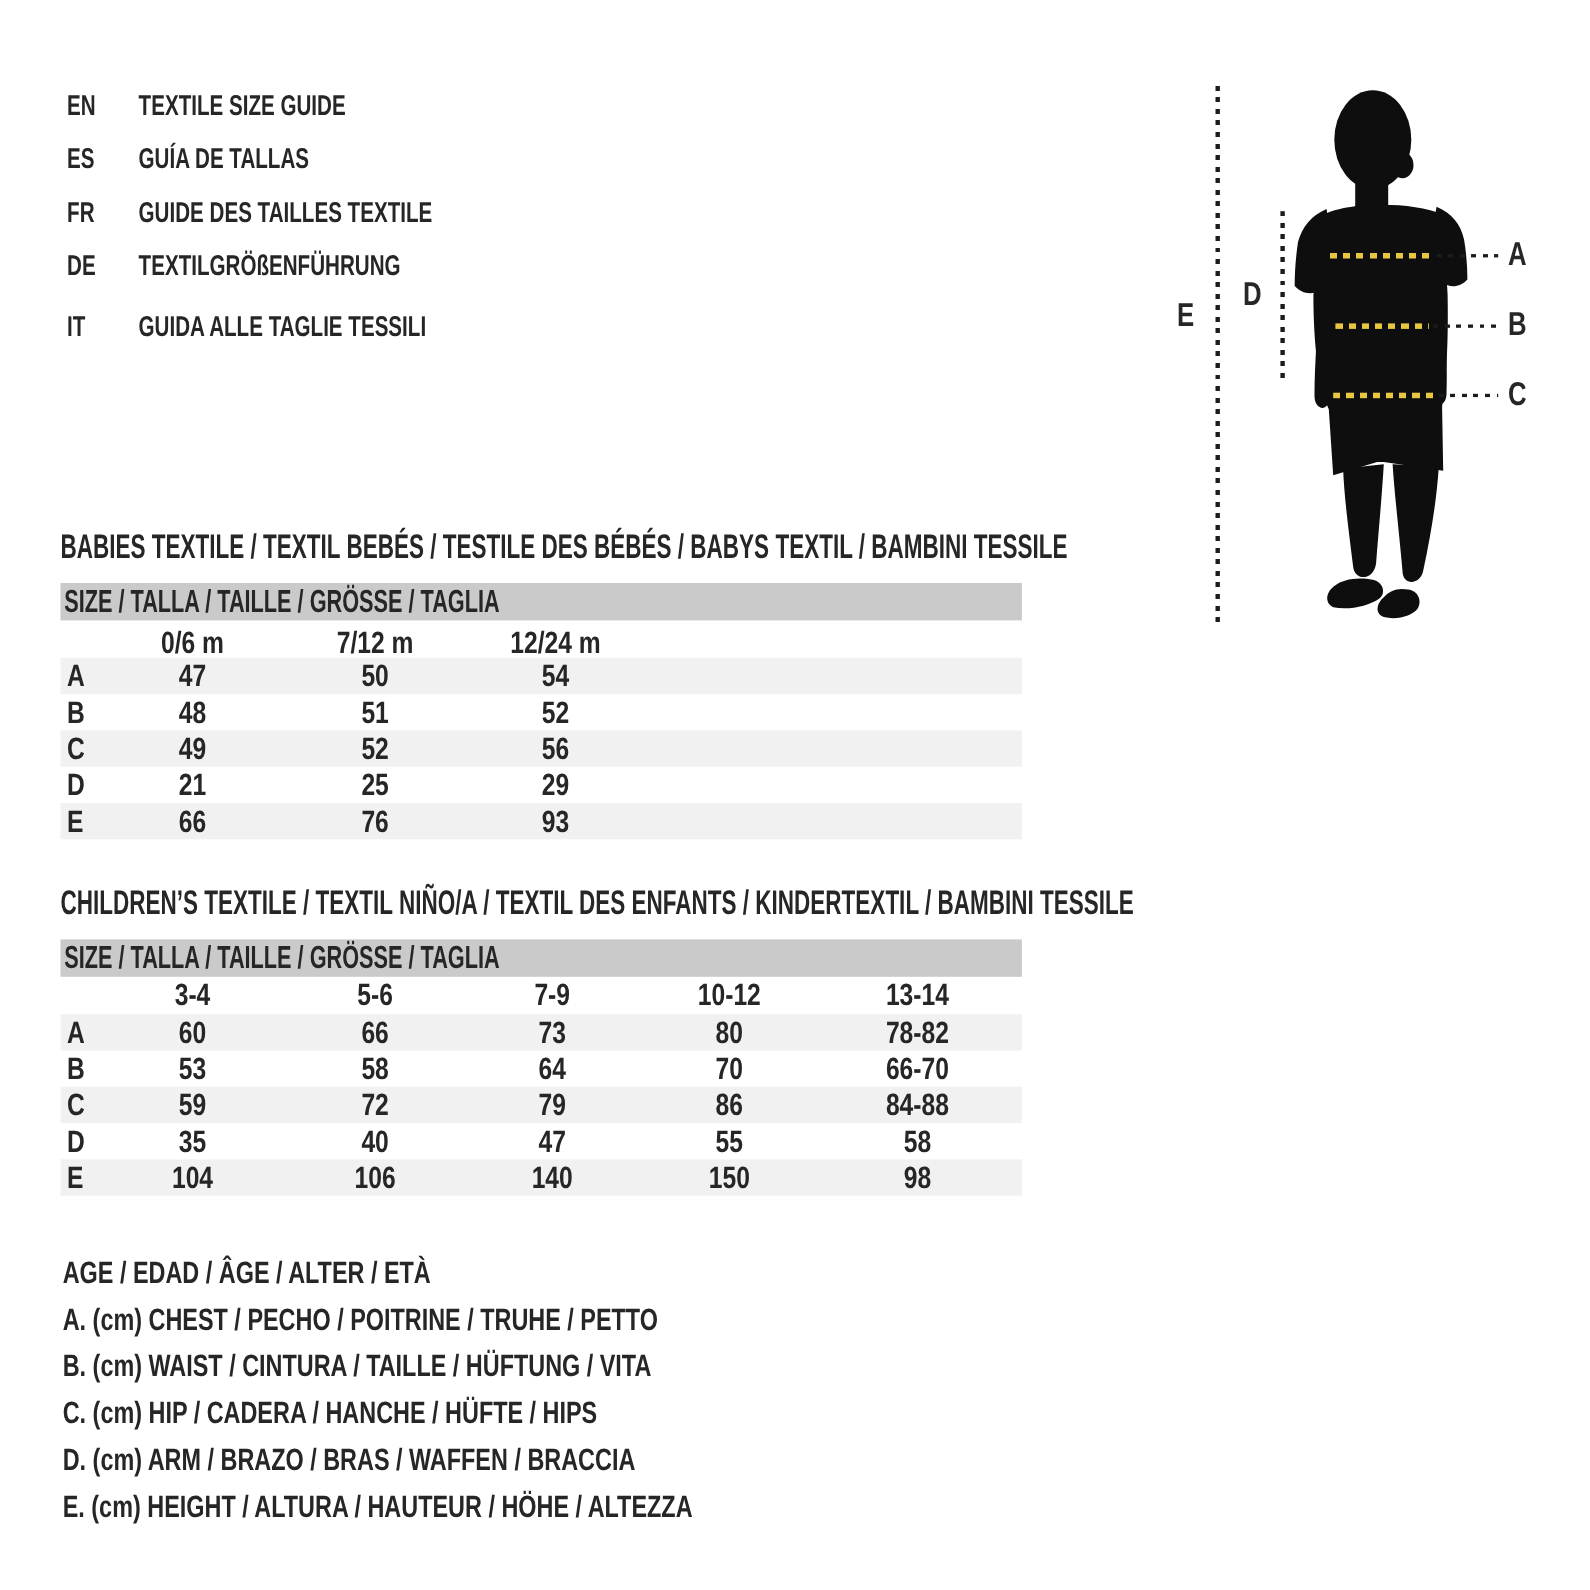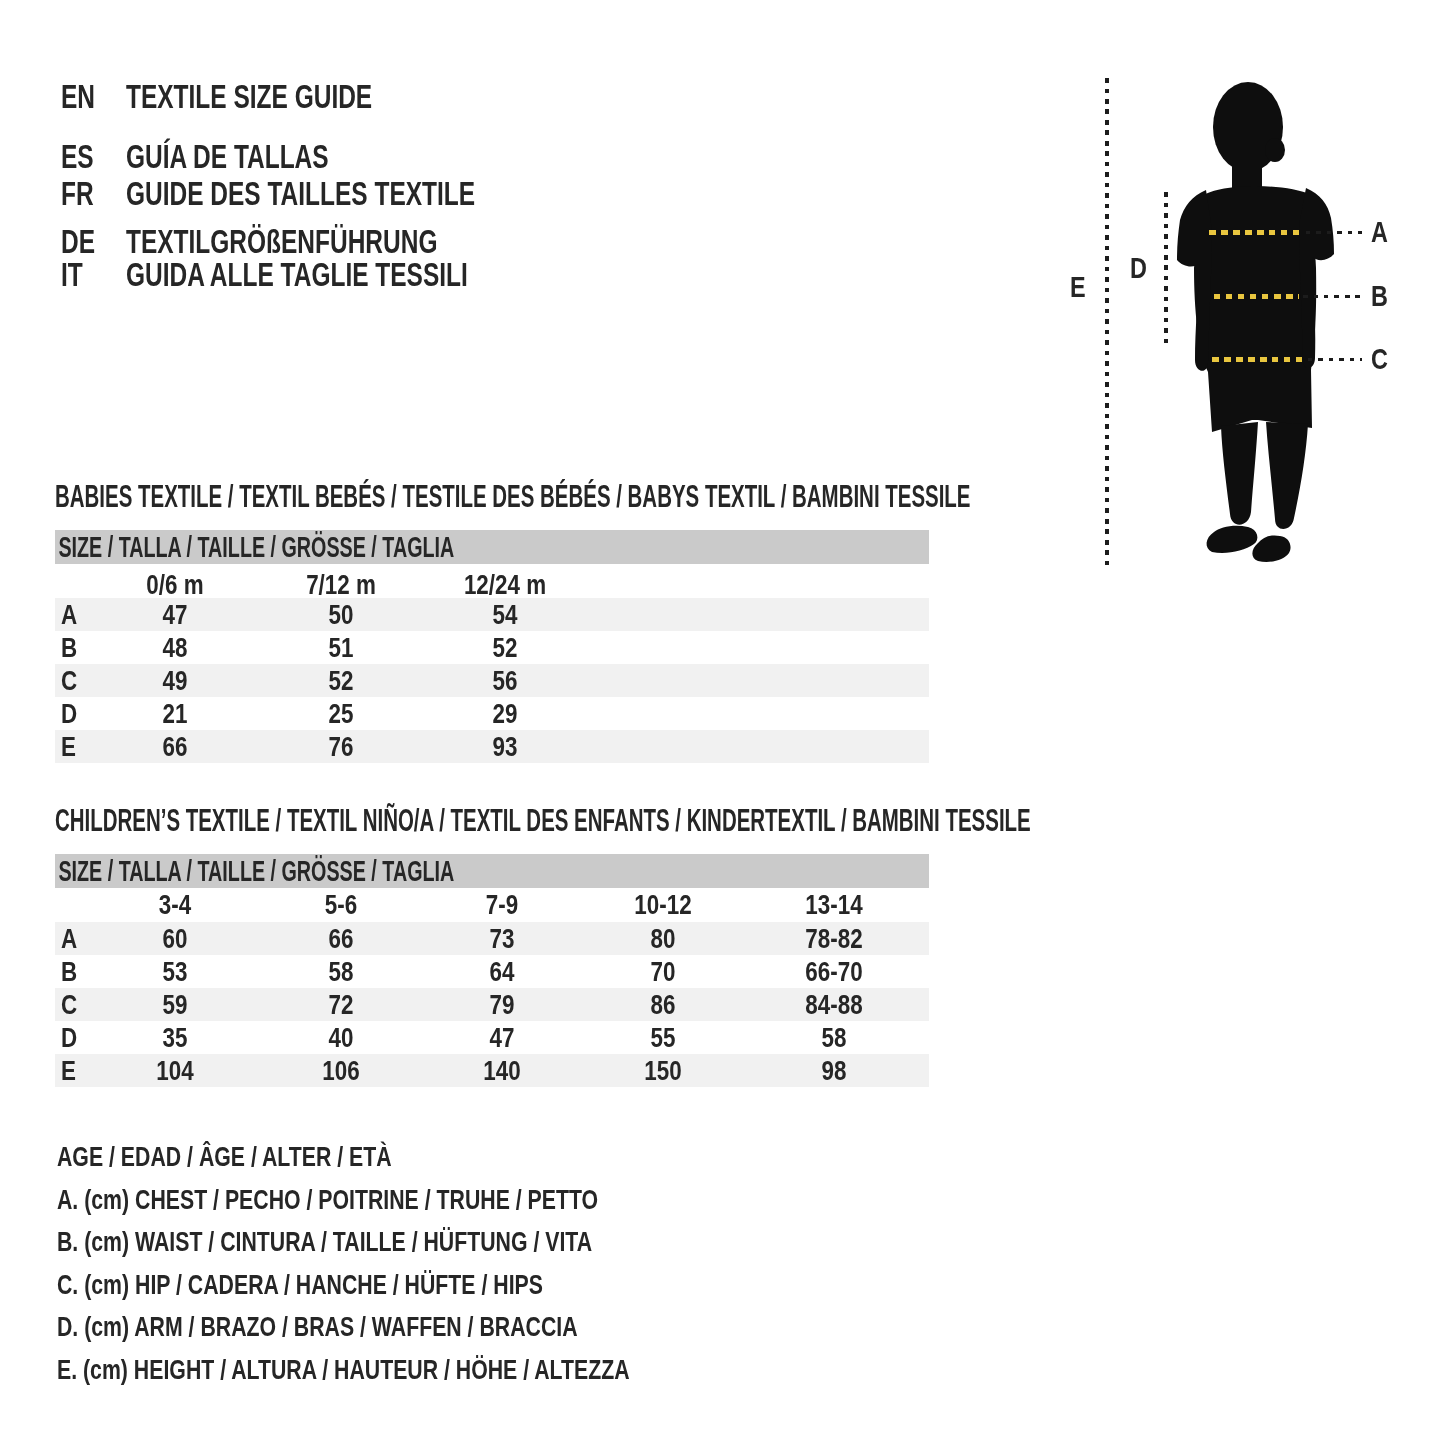--- a/index.html
+++ b/index.html
@@ -1,20 +1,20 @@
 <!DOCTYPE html>
 <html><head>
 <meta charset="utf-8">
 <style>
   html,body{margin:0;padding:0;background:#fff;}
   .page{position:relative;width:1445px;height:1445px;background:#ffffff;overflow:hidden;
         font-family:"Liberation Sans","DejaVu Sans",sans-serif;color:#262626;}
   
   .lang-row{position:absolute;left:61px;height:48px;display:flex;align-items:center;
-            font-size:34px;font-weight:700;}
+            font-size:26px;font-weight:700;}
   .lang-code{flex:0 0 65px;width:65px;transform:scaleX(.72);transform-origin:left center;white-space:nowrap;}
   .lang-title{transform:scaleX(.72);transform-origin:left center;white-space:nowrap;}
   
   .vdots{position:absolute;width:3.5px;
          background:repeating-linear-gradient(to bottom,#1c1c1c 0 4.5px,transparent 4.5px 10.5px);}
   .ydash{position:absolute;height:4.5px;
          background:repeating-linear-gradient(to right,#e9c63f 0 6.5px,transparent 6.5px 12px);}
   .bdots{position:absolute;height:3.5px;
          background:repeating-linear-gradient(to right,#1c1c1c 0 4.5px,transparent 4.5px 10.5px);}
   .flabel{position:absolute;font-size:30px;font-weight:700;line-height:33px;
@@ -42,33 +42,33 @@
 </head>
 <body>
 
 <div class="page">
 
   <section>
     <div class="lang-row" style="top:72px">
       <span class="lang-code">EN</span>
       <span class="lang-title">TEXTILE SIZE GUIDE</span>
     </div>
-    <div class="lang-row" style="top:132px">
+    <div class="lang-row" style="top:120px">
       <span class="lang-code">ES</span>
       <span class="lang-title">GUÍA DE TALLAS</span>
     </div>
     <div class="lang-row" style="top:169px">
       <span class="lang-code">FR</span>
       <span class="lang-title">GUIDE DES TAILLES TEXTILE</span>
     </div>
     <div class="lang-row" style="top:217px">
       <span class="lang-code">DE</span>
       <span class="lang-title">TEXTILGRÖßENFÜHRUNG</span>
     </div>
-    <div class="lang-row" style="top:250px">
+    <div class="lang-row" style="top:272px">
       <span class="lang-code">IT</span>
       <span class="lang-title">GUIDA ALLE TAGLIE TESSILI</span>
     </div>
   </section>
 
   <section>
     <div class="vdots" style="left:1105px;top:78px;height:492px"></div>
     <div class="vdots" style="left:1164px;top:192px;height:157px"></div>
 
     <svg class="silhouette" viewBox="0 0 190 510">

